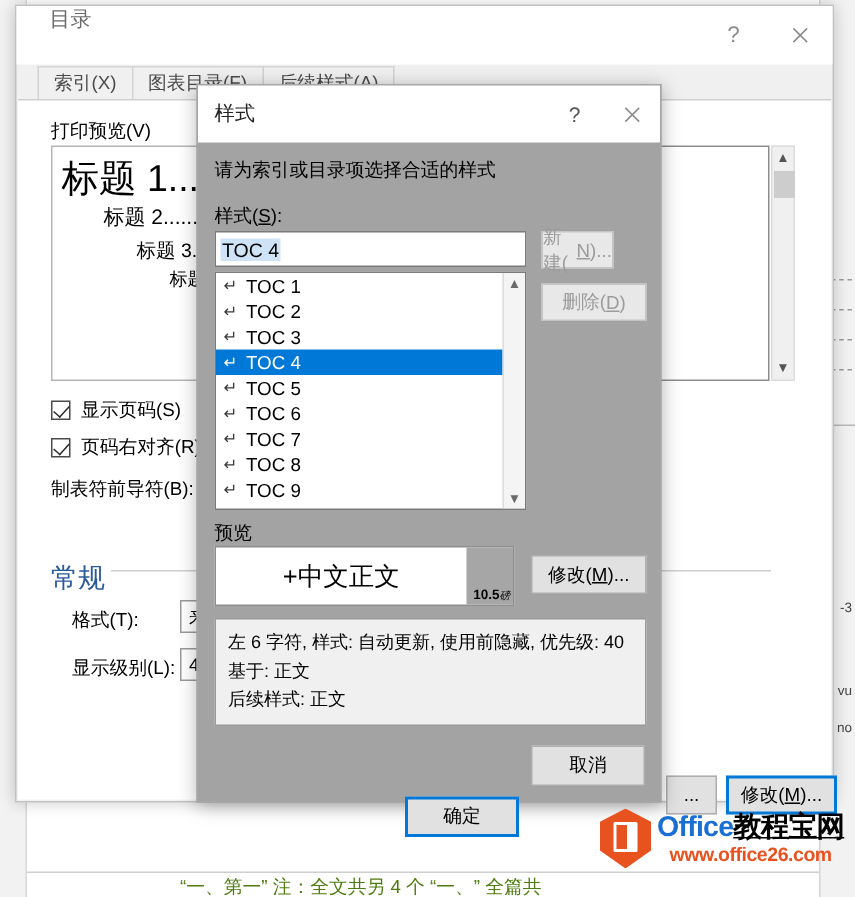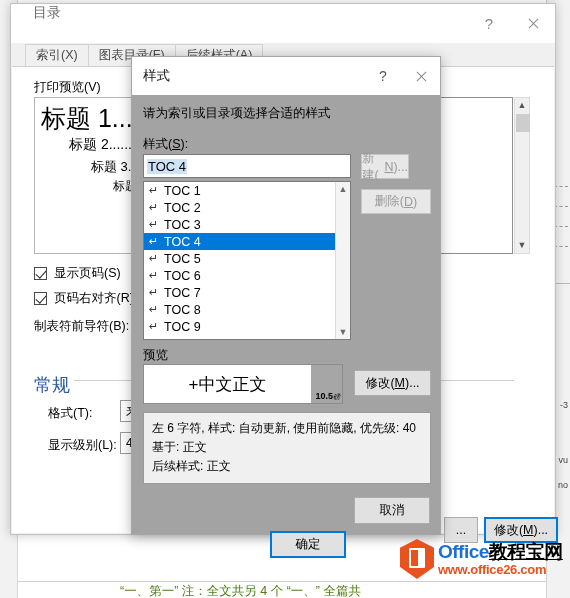--- a/index.html
+++ b/index.html
@@ -57,21 +57,21 @@
     position:absolute; left:9px; top:9px; width:16px; height:20px;
     background:#fff; border-radius:1px;
   }
   #wm-badge .doc:after{
     content:""; position:absolute; left:2px; top:2px; width:7px; height:16px;
     background:#e8521f;
   }
   #wm-text { display:flex; flex-direction:column; line-height:1.05; }
   #wm-line1 { font-size:19px; font-weight:bold; color:#1a6fd4; letter-spacing:-0.5px; }
   #wm-line1 .cn { color:#000000;text-decoration:underline; }
-  #wm-line2 { font-size:13px; font-weight:bold; color:#e8521f; letter-spacing:-0.3px; margin-top:1px;}
+  #wm-line2 { font-size:13px; font-weight:bold; color:#e8521f; letter-spacing:-0.3px; margin-top:1px;text-align:center;}
 
   
   #toc-dialog {
     position:absolute; left:10px; top:3px; width:546px; height:532px;
     background:#f0f0f0;
     border:1px solid #c2c2c2;
     box-shadow:0 0 10px rgba(0,0,0,0.22);
     display:flex; flex-direction:column;
   }
   #toc-titlebar {

